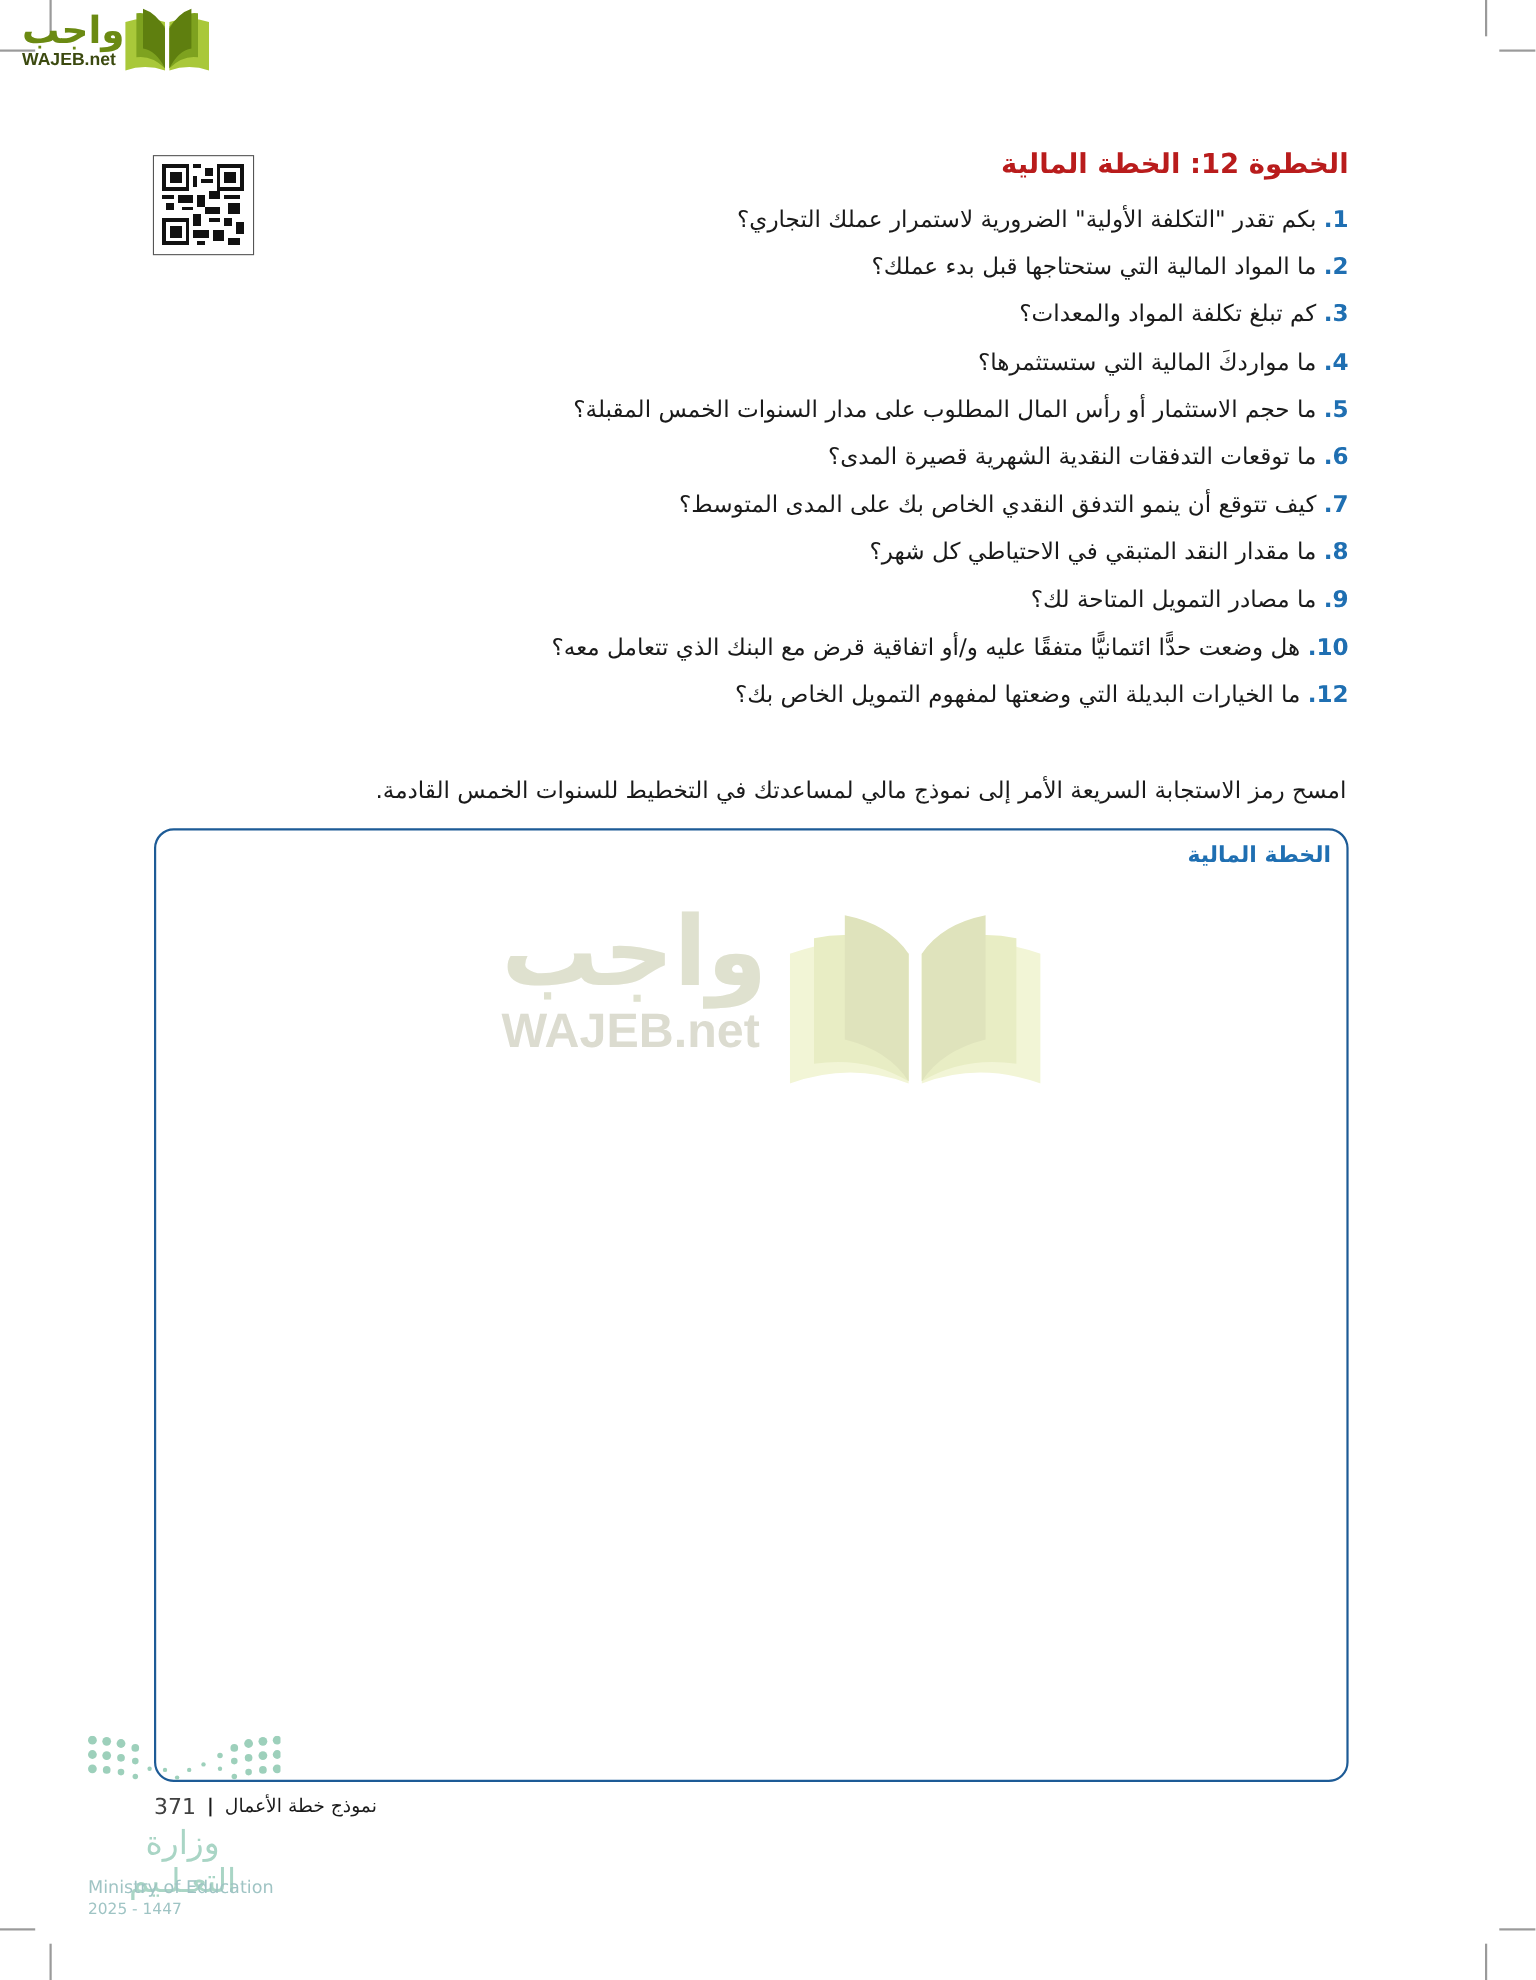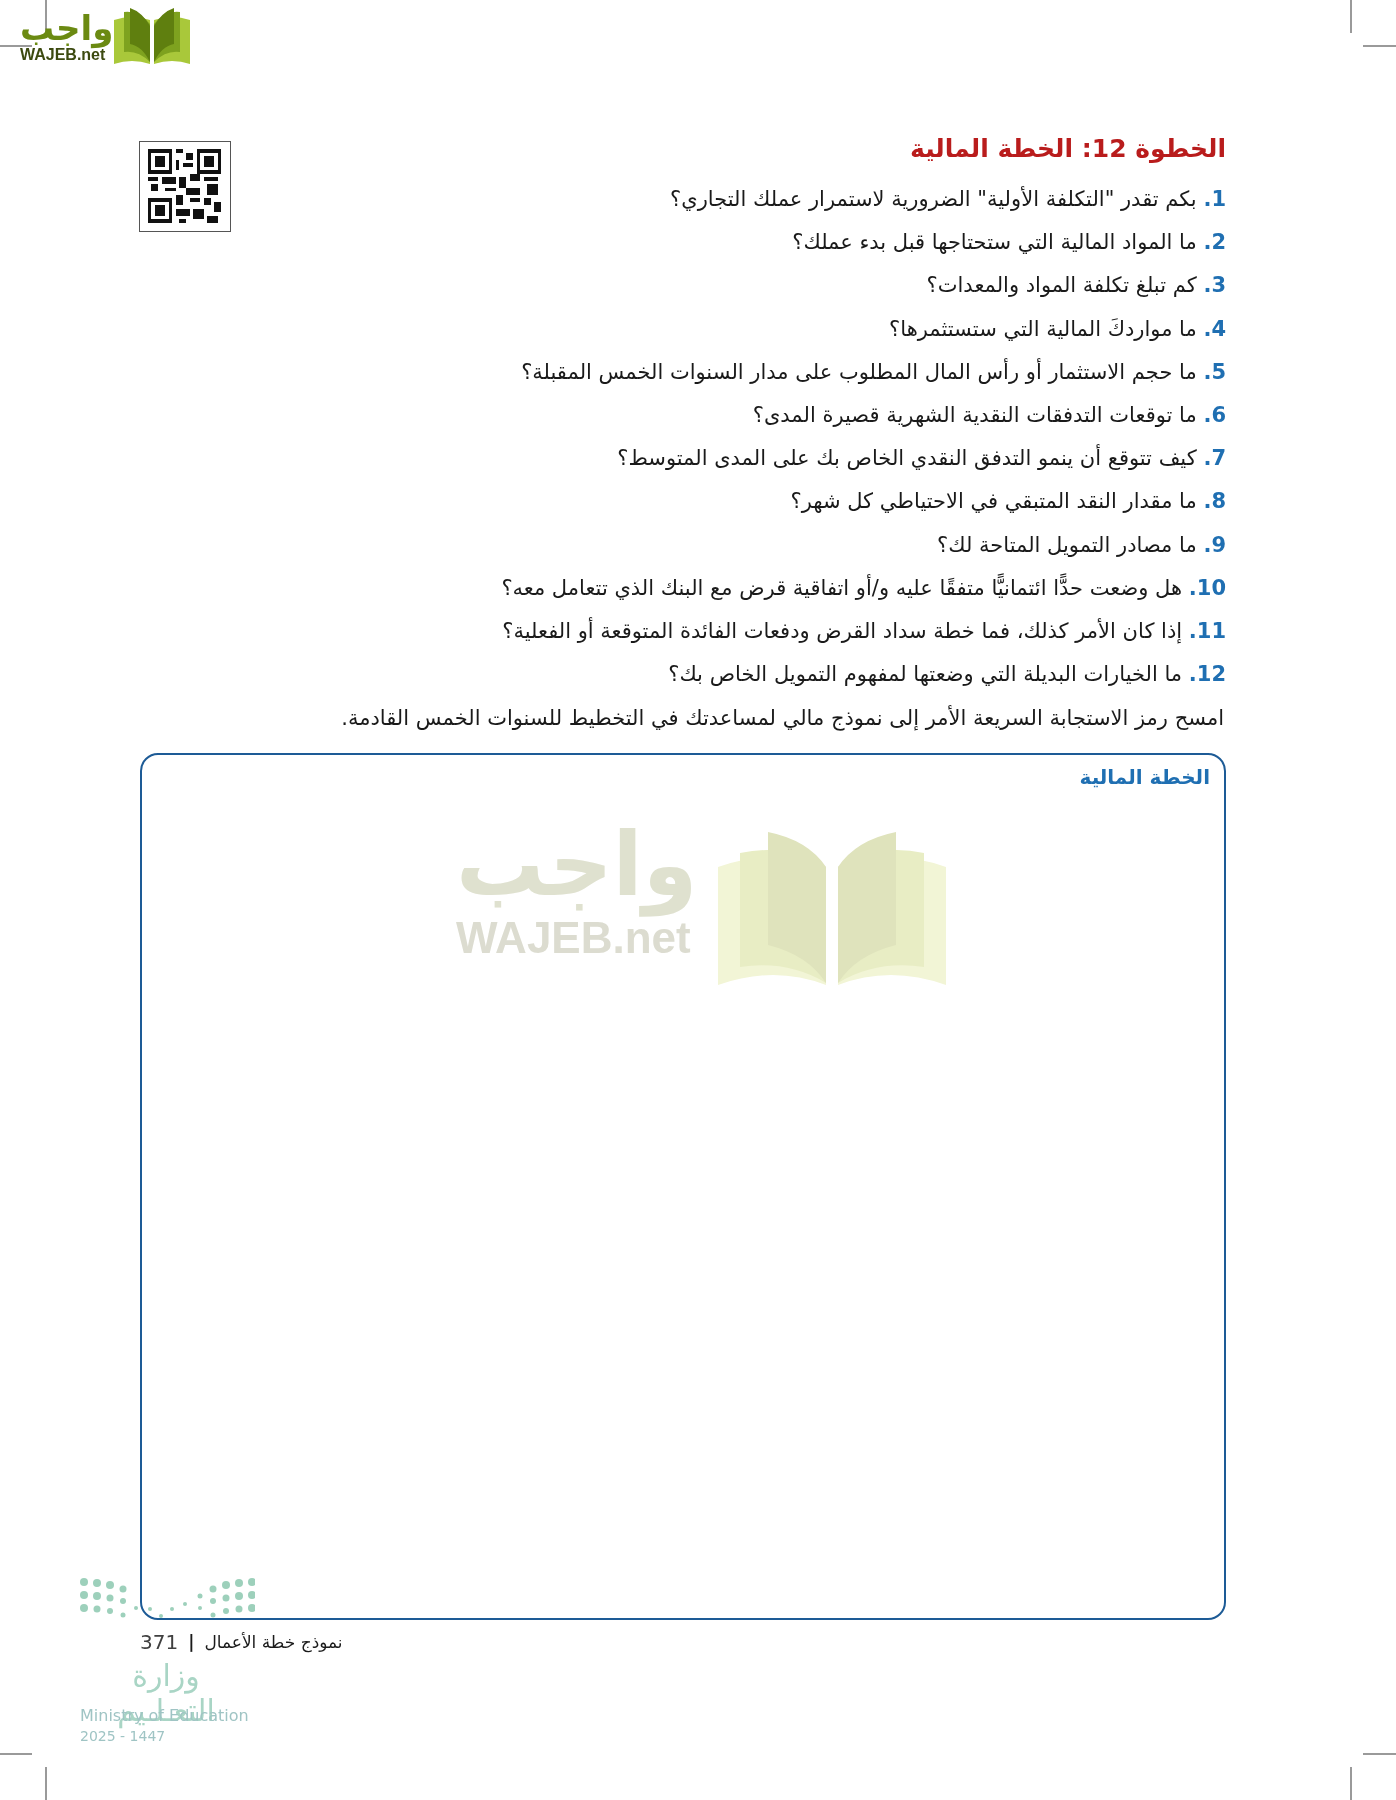--- a/index.html
+++ b/index.html
@@ -97,21 +97,20 @@
   <li><span class="num">1.</span> <span>بكم تقدر "التكلفة الأولية" الضرورية لاستمرار عملك التجاري؟</span></li>
   <li><span class="num">2.</span> <span>ما المواد المالية التي ستحتاجها قبل بدء عملك؟</span></li>
   <li><span class="num">3.</span> <span>كم تبلغ تكلفة المواد والمعدات؟</span></li>
   <li><span class="num">4.</span> <span>ما مواردكَ المالية التي ستستثمرها؟</span></li>
   <li><span class="num">5.</span> <span>ما حجم الاستثمار أو رأس المال المطلوب على مدار السنوات الخمس المقبلة؟</span></li>
   <li><span class="num">6.</span> <span>ما توقعات التدفقات النقدية الشهرية قصيرة المدى؟</span></li>
   <li><span class="num">7.</span> <span>كيف تتوقع أن ينمو التدفق النقدي الخاص بك على المدى المتوسط؟</span></li>
   <li><span class="num">8.</span> <span>ما مقدار النقد المتبقي في الاحتياطي كل شهر؟</span></li>
   <li><span class="num">9.</span> <span>ما مصادر التمويل المتاحة لك؟</span></li>
   <li><span class="num">10.</span> <span>هل وضعت حدًّا ائتمانيًّا متفقًا عليه و/أو اتفاقية قرض مع البنك الذي تتعامل معه؟</span></li>
-  <li><span class="num">11.</span> <span>إذا كان الأمر كذلك، فما خطة سداد القرض ودفعات الفائدة المتوقعة أو الفعلية؟</span></li>
   <li><span class="num">12.</span> <span>ما الخيارات البديلة التي وضعتها لمفهوم التمويل الخاص بك؟</span></li>
 </ul>
 
 <div class="note">امسح رمز الاستجابة السريعة الأمر إلى نموذج مالي لمساعدتك في التخطيط للسنوات الخمس القادمة.</div>
 
 <div class="box">
   <div class="box-title">الخطة المالية</div>
 </div>
 
 <div class="wm">

